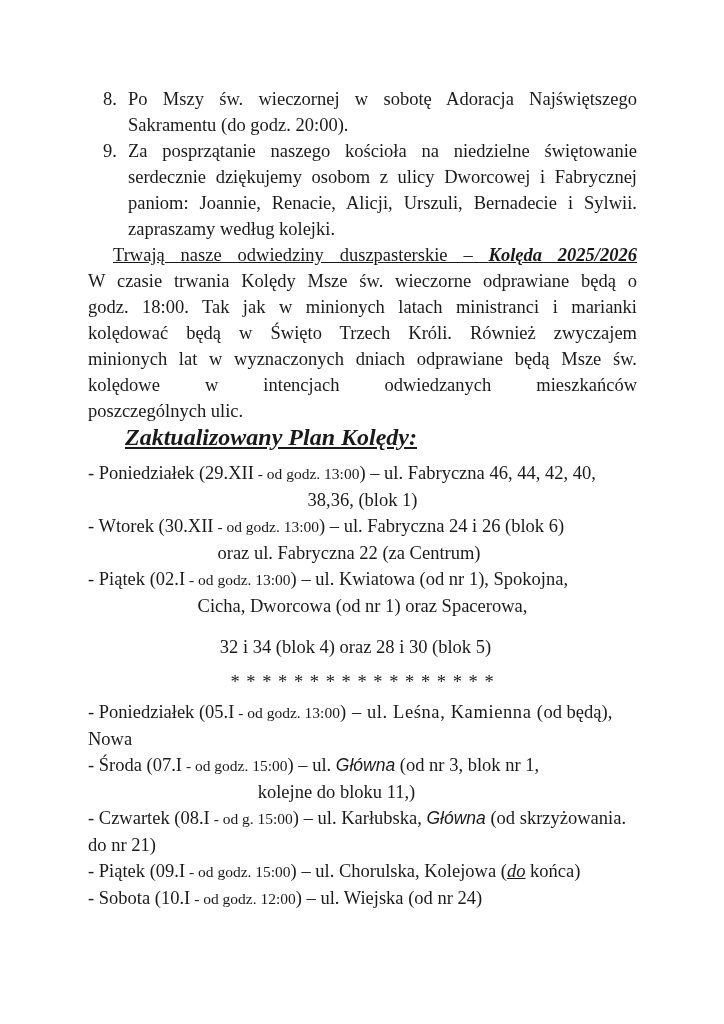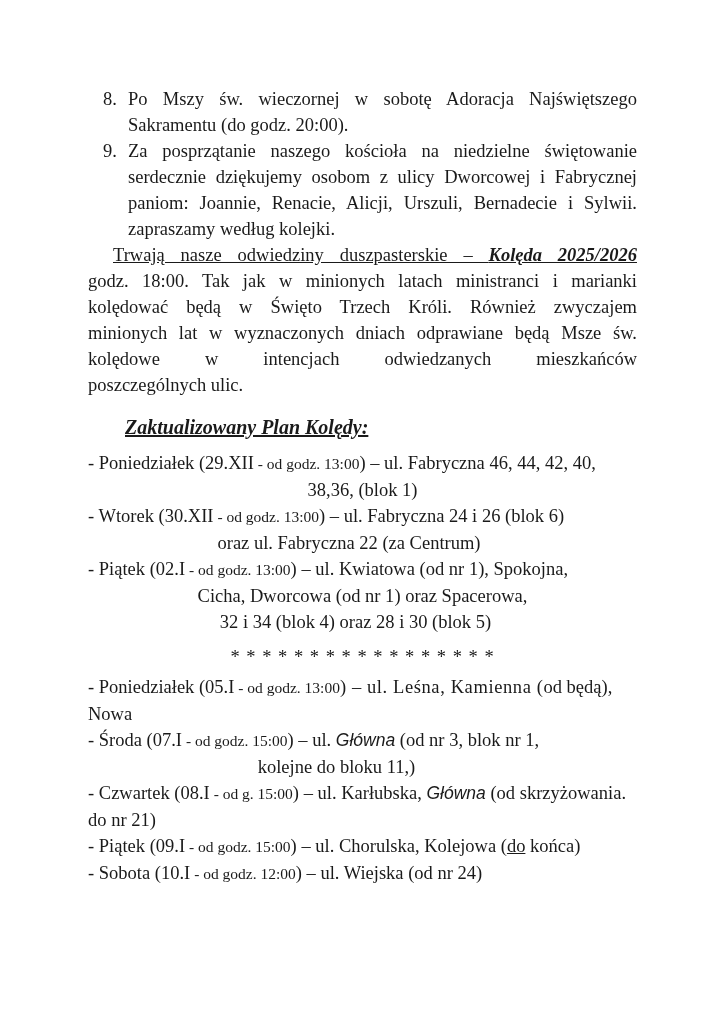--- a/index.html
+++ b/index.html
@@ -15,34 +15,34 @@
     position:absolute;
     left:88px; top:86px;
     width:549px;
     font-size:18.5px;
     line-height:26px;
   }
   .line{display:block;}
   .i{}
   .bi{font-style:italic;font-weight:bold;}
   .u{text-decoration:underline;}
-  .iu{text-decoration:underline;}
+  .iu{font-style:italic;text-decoration:underline;}
   .sm{font-size:15.5px;}
   .sans{font-family:"Liberation Sans", sans-serif;font-size:17.5px;font-style:italic;}
   .sp{letter-spacing:0.6px;text-align:right;}
   .jl{text-align:justify;text-align-last:justify;}
   .r{text-align:center;}
   .pr27{padding-right:27px;}
-  .pr14{padding-right:14px;}
+  .pr14{padding-right:14px;margin-top:15px;}
   .pr52{padding-right:52px;}
   .num-item{display:flex;}
   .num{flex:none;width:25px;margin-left:15px;}
   .itext{flex:1;min-width:0;}
   .koleda-head{text-indent:25px;text-align:justify;text-align-last:justify;}
-  .plan-head{margin-left:37px;margin-top:16px;margin-bottom:10px;font-size:20px;}
+  .plan-head{margin-left:37px;margin-bottom:10px;font-size:24px;}
   .sep{text-align:center;margin-top:9px;margin-bottom:4px;letter-spacing:1px;}
 </style>
 </head>
 <body>
 
 <div class="doc">
 
   <div>
     <div class="num-item">
       <div class="num">8.</div>
@@ -58,20 +58,21 @@
         <div class="line jl">serdecznie dziękujemy osobom z ulicy Dworcowej i Fabrycznej</div>
         <div class="line jl">paniom: Joannie, Renacie, Alicji, Urszuli, Bernadecie i Sylwii.</div>
         <div class="line">zapraszamy według kolejki.</div>
       </div>
     </div>
   </div>
 
   <div class="koleda-head"><span class="u"><span>Trwają nasze odwiedziny duszpasterskie – </span><span class="bi">Kolęda 2025/2026</span></span></div>
 
   <div>
+    <div class="line jl">W czasie trwania Kolędy Msze św. wieczorne odprawiane będą o</div>
     <div class="line jl">godz. 18:00. Tak jak w minionych latach ministranci i marianki</div>
     <div class="line jl"><span>kolędować będą w Święto </span><span class="i">Trzech Króli.</span><span> Również zwyczajem</span></div>
     <div class="line jl">minionych lat w wyznaczonych dniach odprawiane będą Msze św.</div>
     <div class="line jl">kolędowe w intencjach odwiedzanych mieszkańców</div>
     <div class="line">poszczególnych ulic.</div>
   </div>
 
   <div class="plan-head"><span class="bi u">Zaktualizowany Plan Kolędy:</span></div>
 
   <div>

